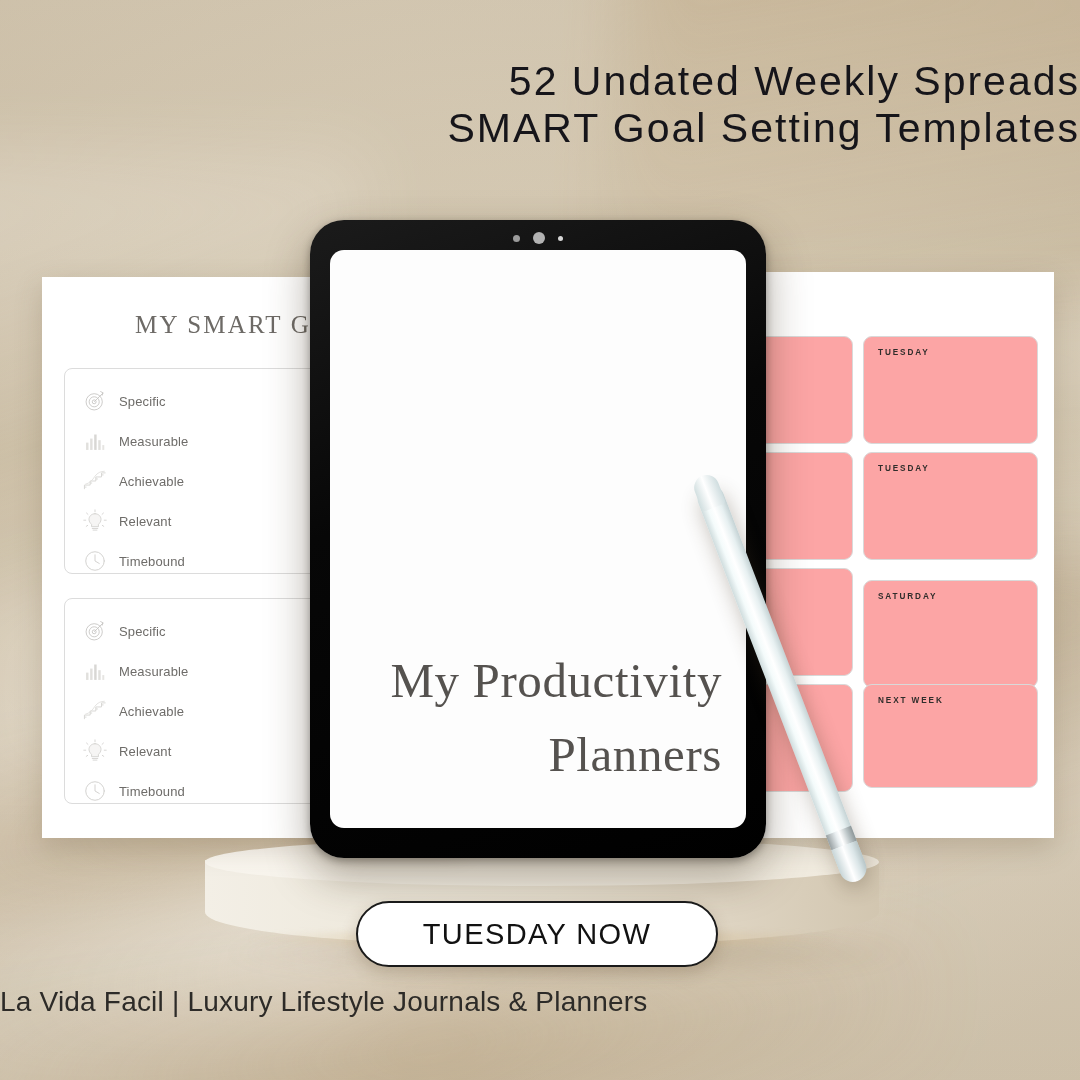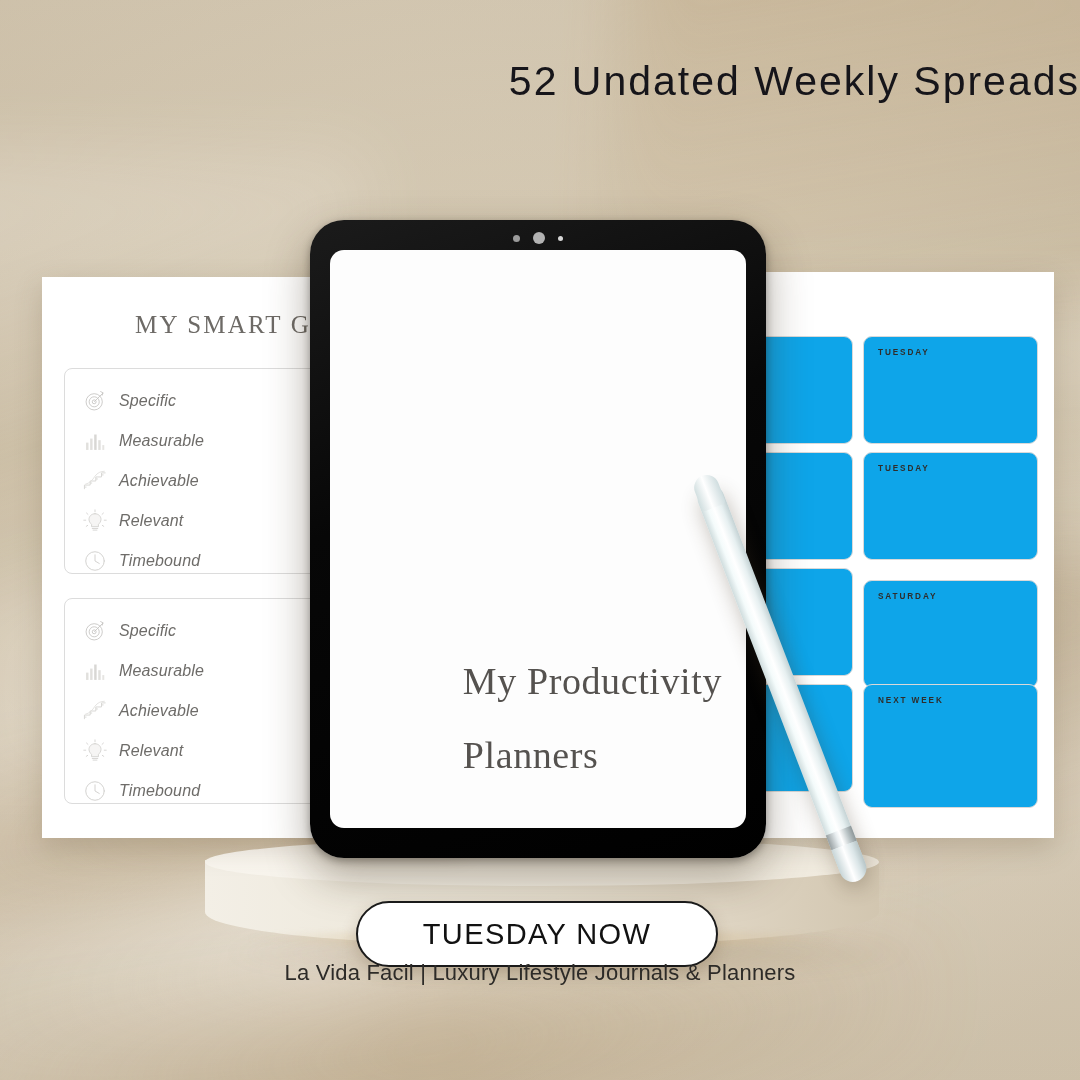--- a/index.html
+++ b/index.html
@@ -134,36 +134,35 @@
   }
   .smart-card.c1 { top: 368px - 277px; }
   .smart-card.c1 { top: 91px;  height: 206px; }
   .smart-card.c2 { top: 321px; height: 206px; }
   .smart-row {
     position: absolute; left: 17px;
     display: flex; align-items: center; gap: 11px;
     height: 28px;
   }
   .smart-row .lbl {
-    font-size: 16px;
+    font-size: 13px;
     color: #6e6c69;
     letter-spacing: .15px;
-    font-style: italic;
   }
   .ico { width: 26px; height: 26px; display: block; opacity: .55; }
 
   
   .wk-col { position: absolute; }
   .wk-col.left  { left: 8px;   width: 104px; }
   .wk-col.right { left: 118px; width: 183px; }
   .wk-box {
     position: absolute;
     border: 1px solid #d9d9d9;
     border-radius: 9px;
-    background: #0ea5e9;
+    background: #fca5a5;
   }
   .wk-lbl {
     position: absolute; left: 14px; top: 11px;
     font-size: 8.2px;
     letter-spacing: 1.9px;
     font-weight: bold;
     color: #2f2d2b;
     white-space: nowrap;
   }
 
@@ -183,24 +182,24 @@
   }
   .dots { position: absolute; left: 0; right: 0; top: 12px; height: 12px;
           display: flex; align-items: center; justify-content: center; gap: 13px; }
   .dot { border-radius: 50%; background: #9b9b9b; }
   .dot.d1 { width: 7px;  height: 7px; }
   .dot.d2 { width: 12px; height: 12px; background: #b2b2b2; }
   .dot.d3 { width: 5px;  height: 5px; background: #d6d6d6; }
 
   .tablet-title {
     position: absolute; right: 24px; bottom: 36px;
-    text-align: left;
+    text-align: right;
     font-family: "Liberation Serif", serif;
     font-weight: 400;
-    font-size: 38px;
+    font-size: 49px;
     line-height: 74px;
     color: #55524f;
     letter-spacing: .6px;
   }
 
   
   .stylus {
     position: absolute;
     left: 693px; top: 487px;
     width: 27px; height: 420px;
@@ -238,23 +237,22 @@
     display: flex; align-items: center; justify-content: center;
     font-size: 29px;
     letter-spacing: 1.4px;
     color: #111;
     box-shadow: 0 6px 16px rgba(90,70,42,.22);
     cursor: pointer;
   }
 
   
   .footer {
-    position: absolute; left: 0; right: 0; top: 960px;
-    text-align: center;
-    font-size: 22px;
+    position: absolute; left: 0; right: 0; top: 986px;
+    font-size: 28px;
     letter-spacing: .2px;
     color: #2d2b28;
   }
 </style>
 </head>
 <body>
 
 <div class="bg">
   <div class="bg-base"></div>
   <div class="fold f1"></div>
@@ -263,20 +261,21 @@
   <div class="fold f4"></div>
   <div class="fold f5"></div>
   <div class="fold f6"></div>
   <div class="fold f7"></div>
   <div class="fold f8"></div>
   <div class="bg-vignette"></div>
 </div>
 
 <div class="headline">
   <div>52 Undated Weekly Spreads</div>
+  <div>SMART Goal Setting Templates</div>
 </div>
 
 <div class="pedestal">
   <div class="ped-shadow"></div>
   <div class="ped-body"></div>
   <div class="ped-top"></div>
   <div class="ped-rim"></div>
 </div>
 
 <div class="sheet sheet-right">
@@ -289,21 +288,21 @@
   <div class="wk-col right" id="wk-right">
       <div class="wk-box" style="left: 0px; top: 64px; width: 175px; height: 108px;">
         <div class="wk-lbl">TUESDAY</div>
       </div>
       <div class="wk-box" style="left: 0px; top: 180px; width: 175px; height: 108px;">
         <div class="wk-lbl">TUESDAY</div>
       </div>
       <div class="wk-box" style="left: 0px; top: 296px; width: 175px; height: 108px; margin-top: 12px;">
         <div class="wk-lbl">SATURDAY</div>
       </div>
-      <div class="wk-box" style="left: 0px; top: 412px; width: 175px; height: 124px;">
+      <div class="wk-box" style="left: 0px; top: 412px; width: 175px; height: 104px;">
         <div class="wk-lbl">NEXT WEEK</div>
       </div>
     </div>
 </div>
 
 <div class="sheet sheet-left">
   <div class="smart-title">MY SMART GOAL</div>
   <div class="smart-card c1" id="smart-card-0">
       <div class="smart-row" style="top: 18px;">
         <span class="ico"><svg viewBox="0 0 32 32" fill="none" stroke="#9a9893" stroke-width="1.1">

